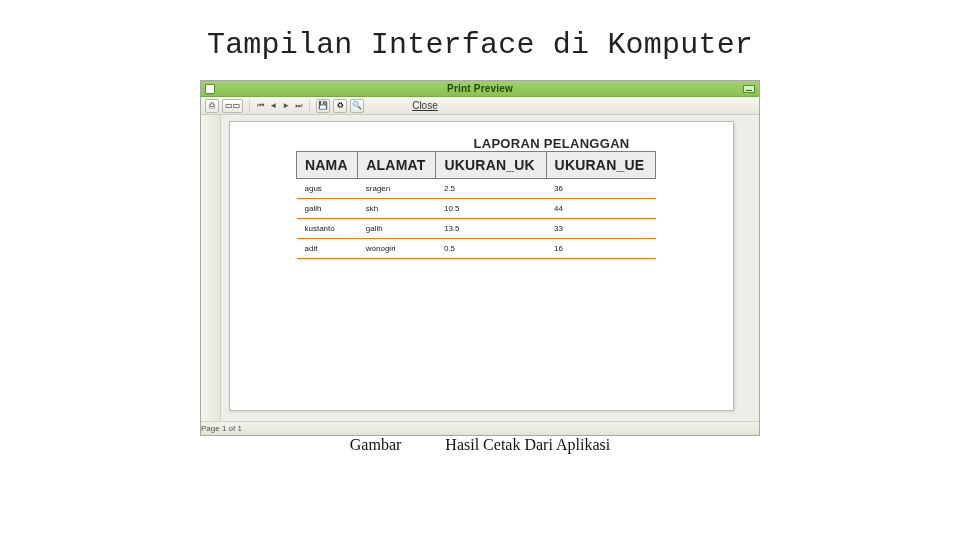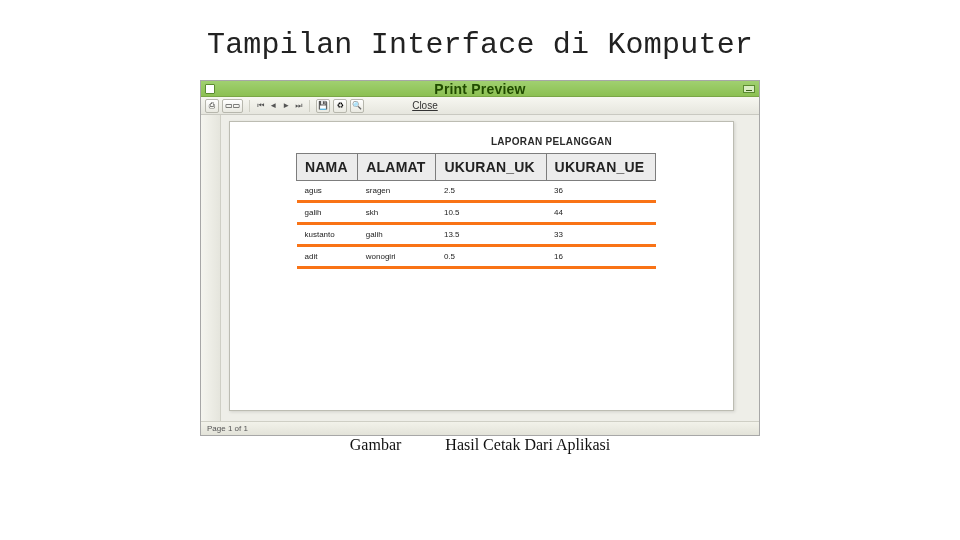--- a/index.html
+++ b/index.html
@@ -41,21 +41,21 @@
   .titlebar .sysicon {
     width: 10px; height: 10px;
     background: #fff;
     border: 1px solid #5b8b30;
     border-radius: 1px;
   }
   .titlebar .wtitle {
     position: absolute;
     left: 0; right: 0;
     text-align: center;
-    font-size: 14px;
+    font-size: 10px;
     color: #214b00;
     font-weight: 700;
     letter-spacing: .2px;
   }
   .titlebar .minbtn {
     margin-left: auto;
     width: 12px; height: 8px;
     border: 1px solid #5b8b30;
     background: #d9edc2;
     position: relative;
@@ -108,24 +108,23 @@
   .paper {
     width: 505px;
     height: 290px;
     background:#fff;
     border:1px solid #bcbcb2;
     box-shadow: 1px 1px 3px rgba(0,0,0,.12);
     padding: 14px 20px 0 20px;
   }
   .rpt-title {
     text-align:center;
-    font-size:10px;
+    font-size:13px;
     font-weight:700;
     color:#2a2a2a;
-    margin-bottom:6px;
     margin-left: 140px;
     letter-spacing:.3px;
   }
   table.report {
     width: 360px;
     border-collapse: collapse;
     margin: 0 auto 0 46px;
     font-family: Arial, sans-serif;
   }
   .report thead th {
@@ -135,29 +134,28 @@
     text-align:left;
     padding:5px 8px;
     background:#ececec;
     border:1px solid #7d7d7d;
     letter-spacing:.2px;
   }
   .report tbody td {
     font-size:8px;
     color:#222;
     padding:5px 8px;
-    border-bottom:3px solid #f97316;
+    border-bottom:1px solid #f97316;
   }
   .statusbar {
     height: 14px;
     background: linear-gradient(#f2f2ea,#e3e3d9);
     border-top:1px solid #cfcfc5;
     font-size:8px;
     color:#555;
-    padding-left:6px;
     display:flex;
     align-items:center;
   }
   .caption {
     text-align:center;
     font-family: "Times New Roman", Times, serif;
     font-size:16px;
     color:#111;
   }
   .caption .gap { display:inline-block; width:36px; }

